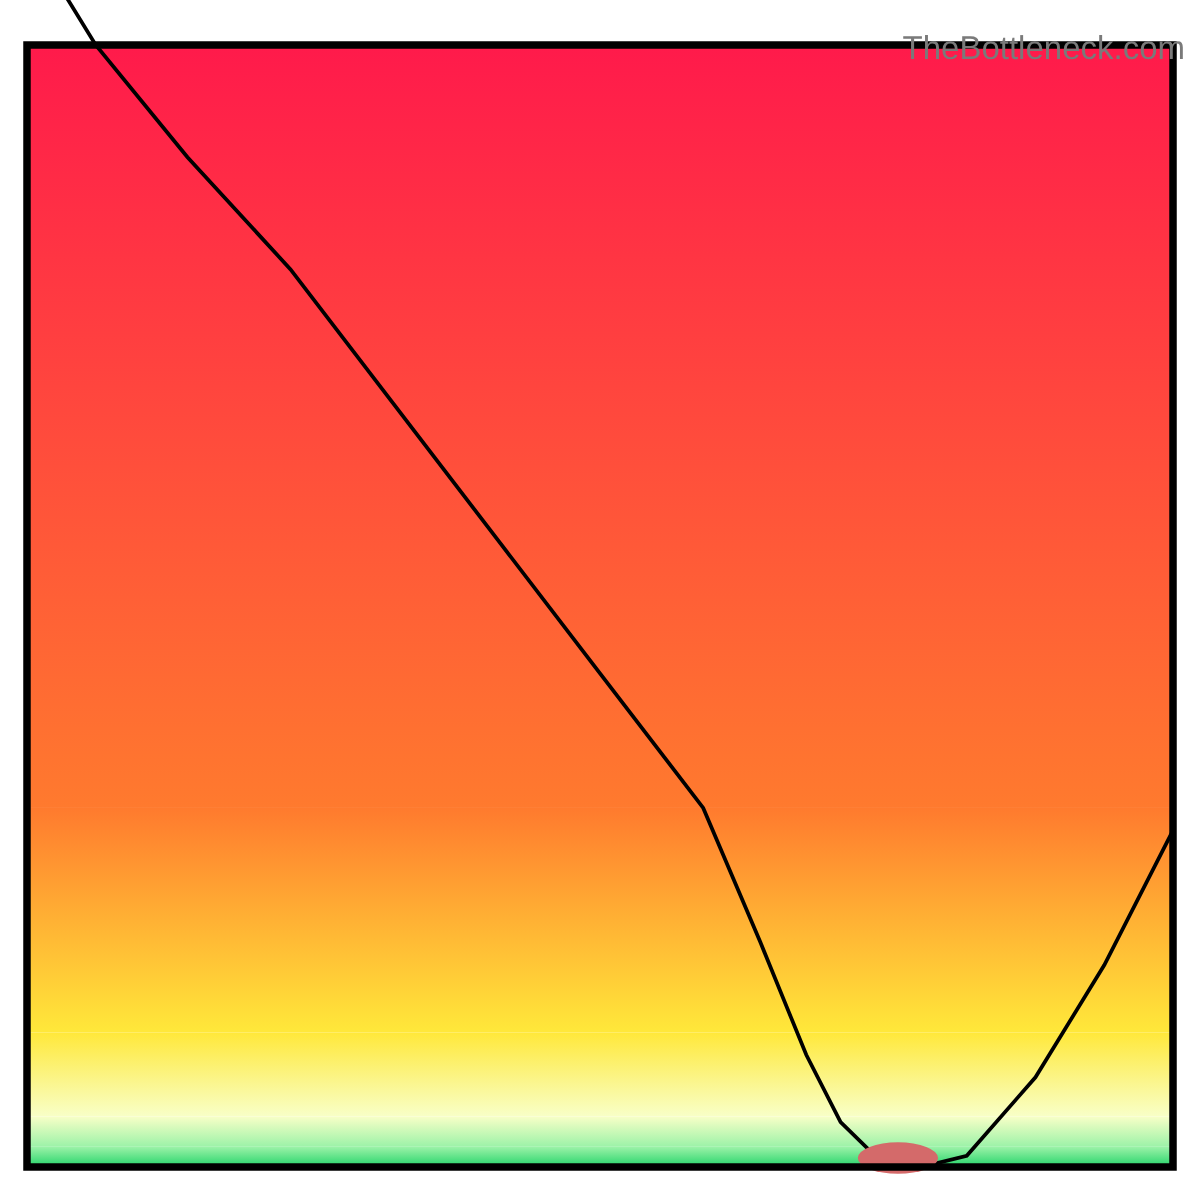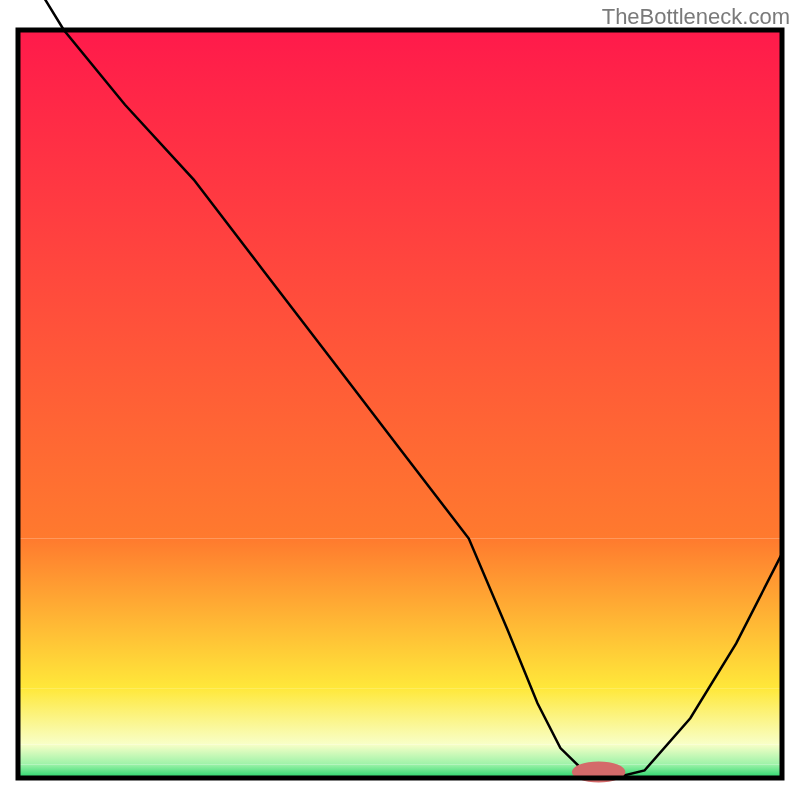--- a/index.html
+++ b/index.html
@@ -10,21 +10,21 @@
   background: #ffffff;
   font-family: Arial, Helvetica, sans-serif;
 }
 .container {
   position: relative;
   width: 800px;
   height: 800px;
 }
 .watermark {
   position: absolute;
-  top: 4px;
+  top: 19px;
   right: 10px;
   color: #7a7a7a;
   font-size: 22px;
   z-index: 4;
   text-align: center;
 }
 svg {
   position: absolute;
   top: 0;
   left: 0;

